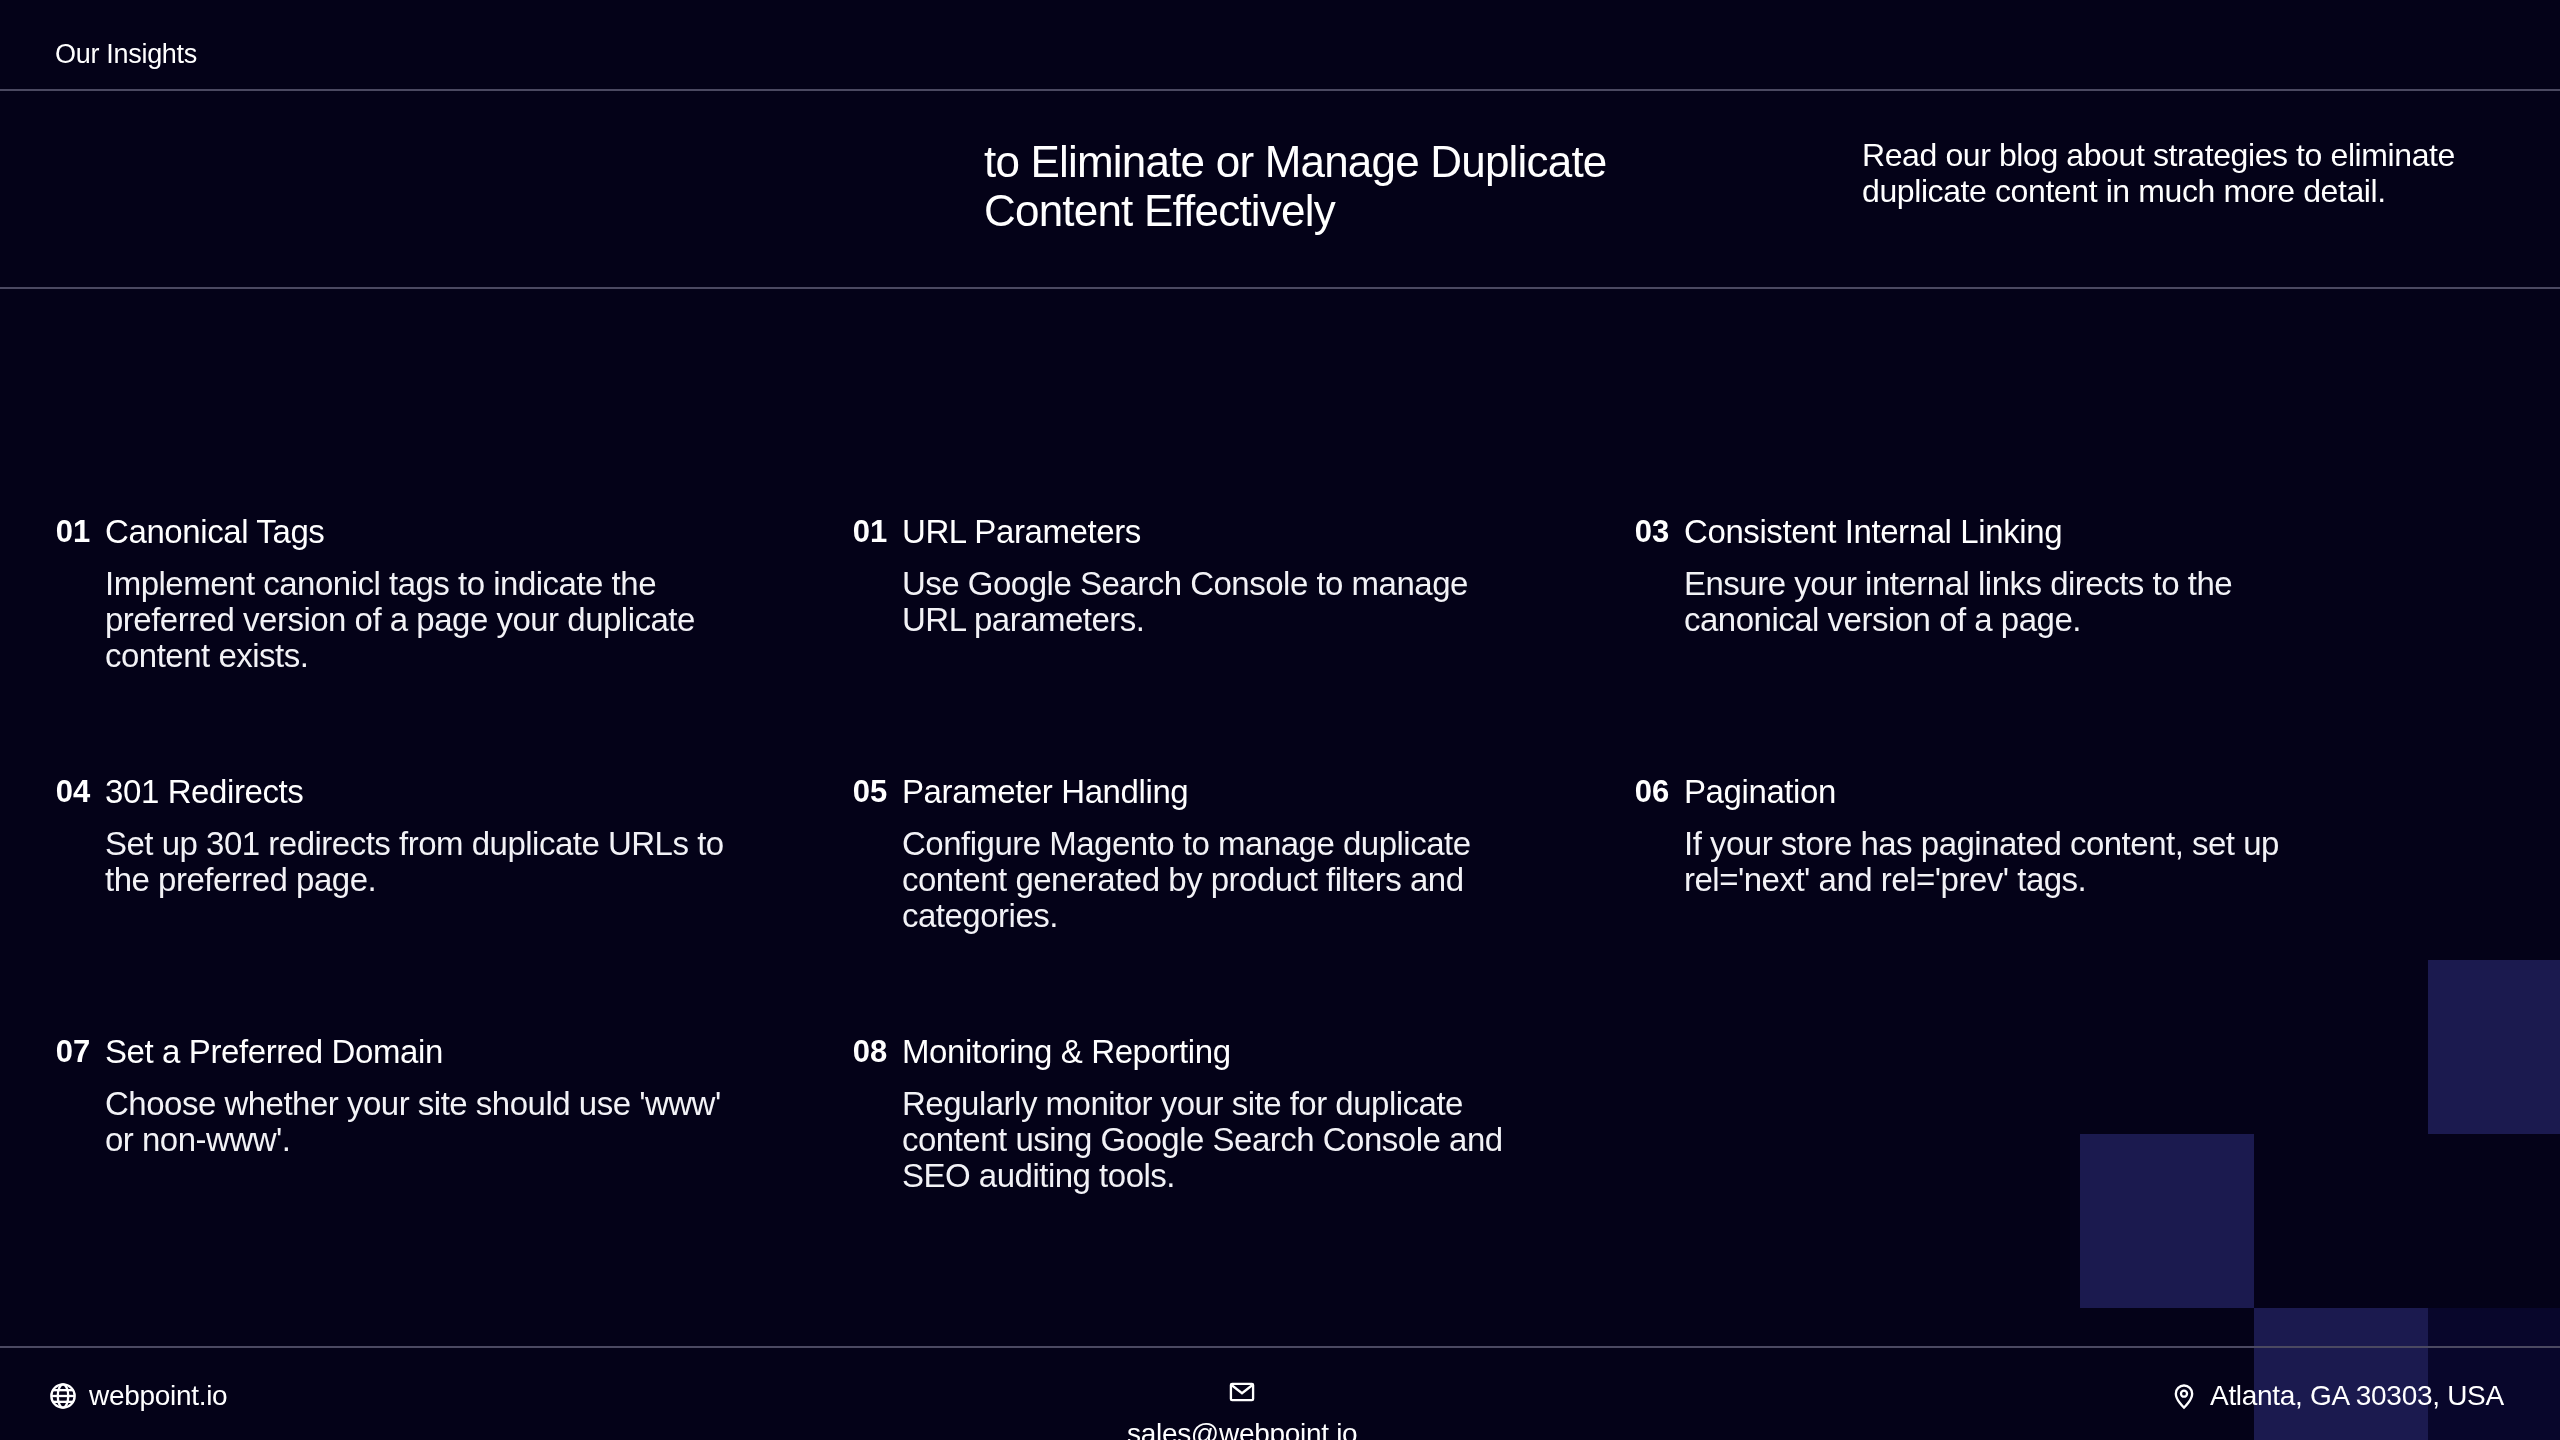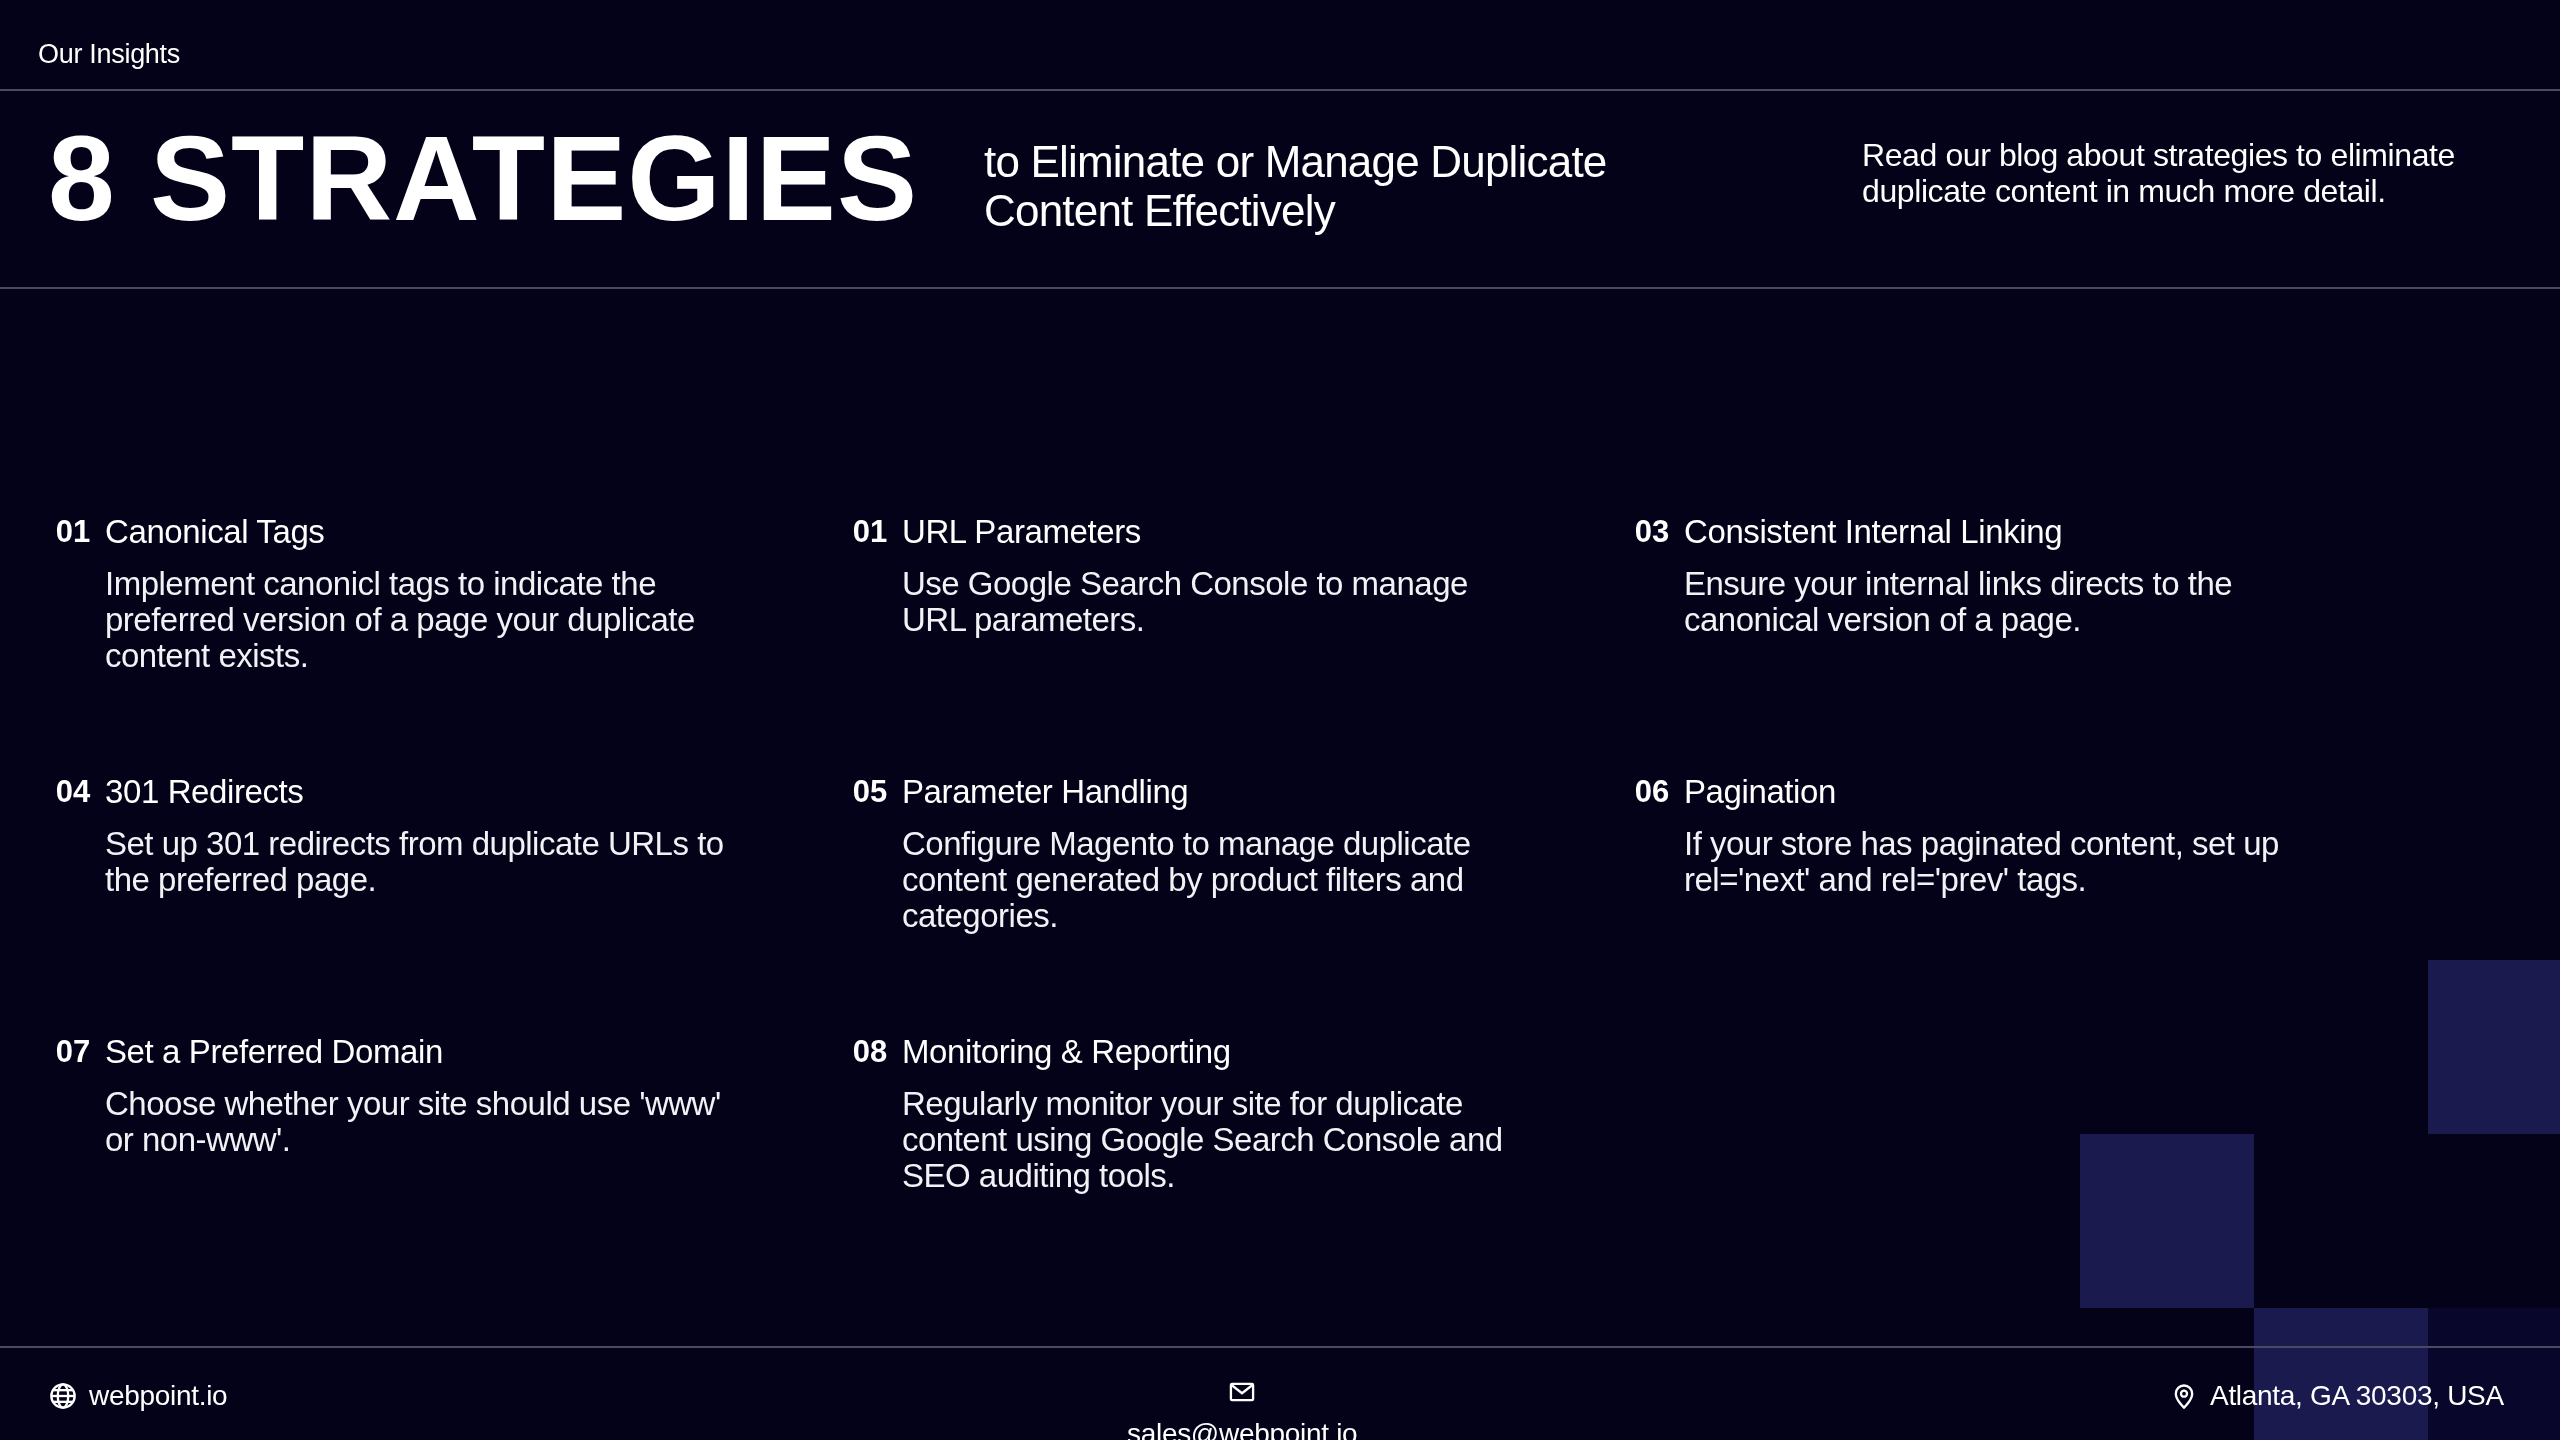--- a/index.html
+++ b/index.html
@@ -21,21 +21,21 @@
     .deco-b { left: 2080px; top: 1134px; width: 174px; height: 174px; background: #1b1a4f; }
     .deco-c { left: 2254px; top: 1308px; width: 174px; height: 132px; background: #1b1a4f; }
     .deco-d { left: 2428px; top: 1308px; width: 132px; height: 132px; background: #08062b; }
 
     .topbar {
       position: absolute; left: 0; top: 0; width: 2560px; height: 91px;
       border-bottom: 2px solid #4b4961;
       z-index: 1;
     }
     .eyebrow {
-      position: absolute; left: 38px; top: 38px;
+      position: absolute; left: 55px; top: 38px;
       font-size: 27px; line-height: 32px; letter-spacing: -0.3px;
       color: #ffffff;
     }
     .header {
       position: absolute; left: 0; top: 93px; width: 2560px; height: 196px;
       border-bottom: 2px solid #4b4961;
       z-index: 1;
     }
     .main-title {
       position: absolute; left: 48px; top: 20px;
@@ -90,21 +90,20 @@
 <div class="deco deco-a"></div>
 <div class="deco deco-b"></div>
 <div class="deco deco-c"></div>
 <div class="deco deco-d"></div>
 
 <div class="topbar">
   <div class="eyebrow">Our Insights</div>
 </div>
 
 <div class="header">
-  <div class="main-title">8 STRATEGIES</div>
   <div class="subtitle">to Eliminate or Manage Duplicate Content Effectively</div>
   <div class="blurb">Read our blog about strategies to eliminate duplicate content in much more detail.</div>
 </div>
 
 <div class="grid">
   <div class="item" style="left:47px; top:514px;">
     <div class="num">01</div>
     <div class="title">Canonical Tags</div>
     <div class="desc">Implement canonicl tags to indicate the preferred version of a page your duplicate content exists.</div>
   </div>

